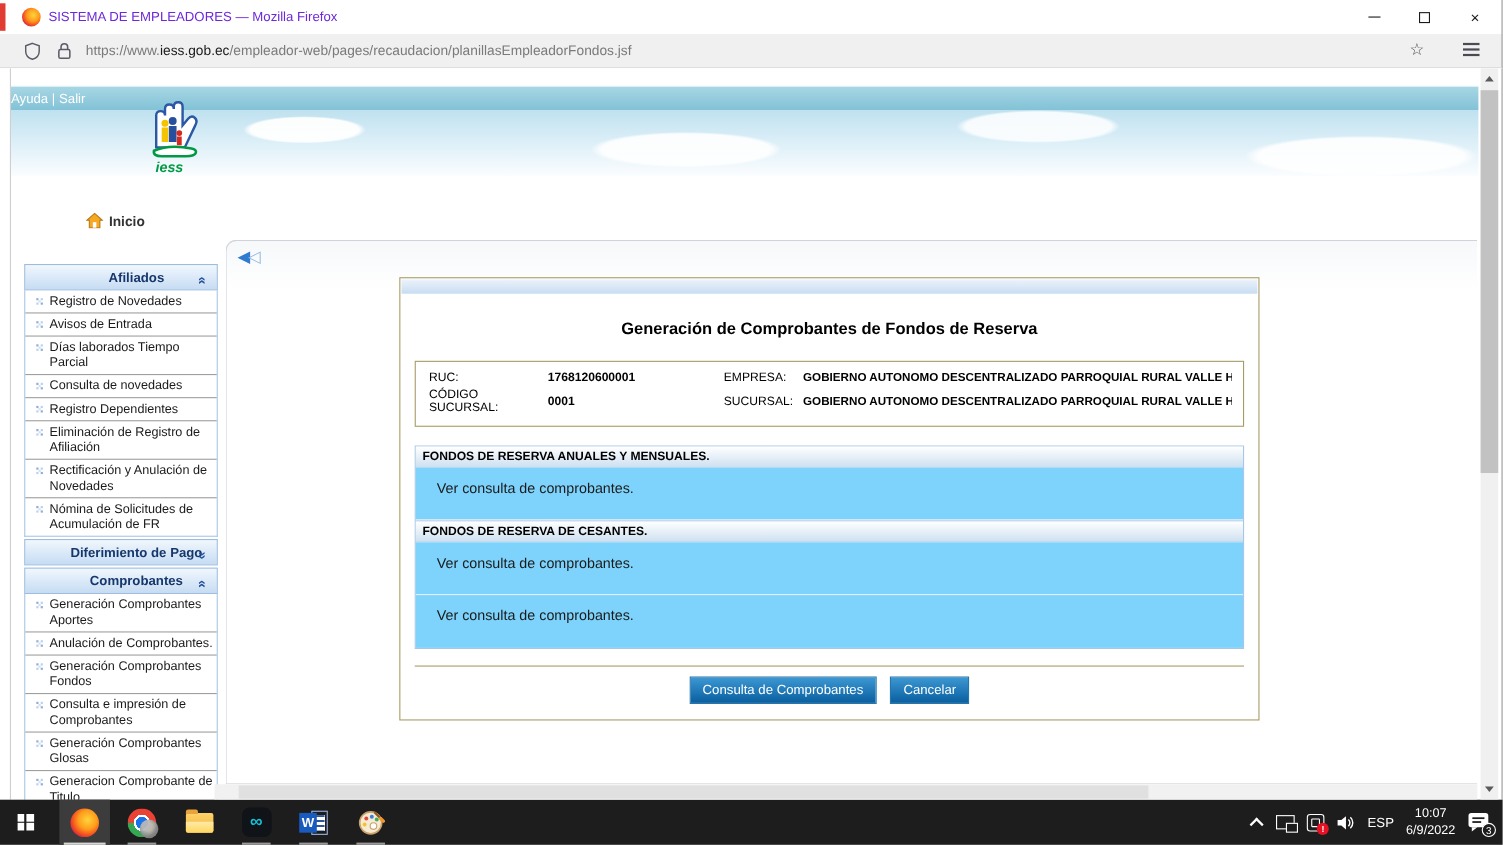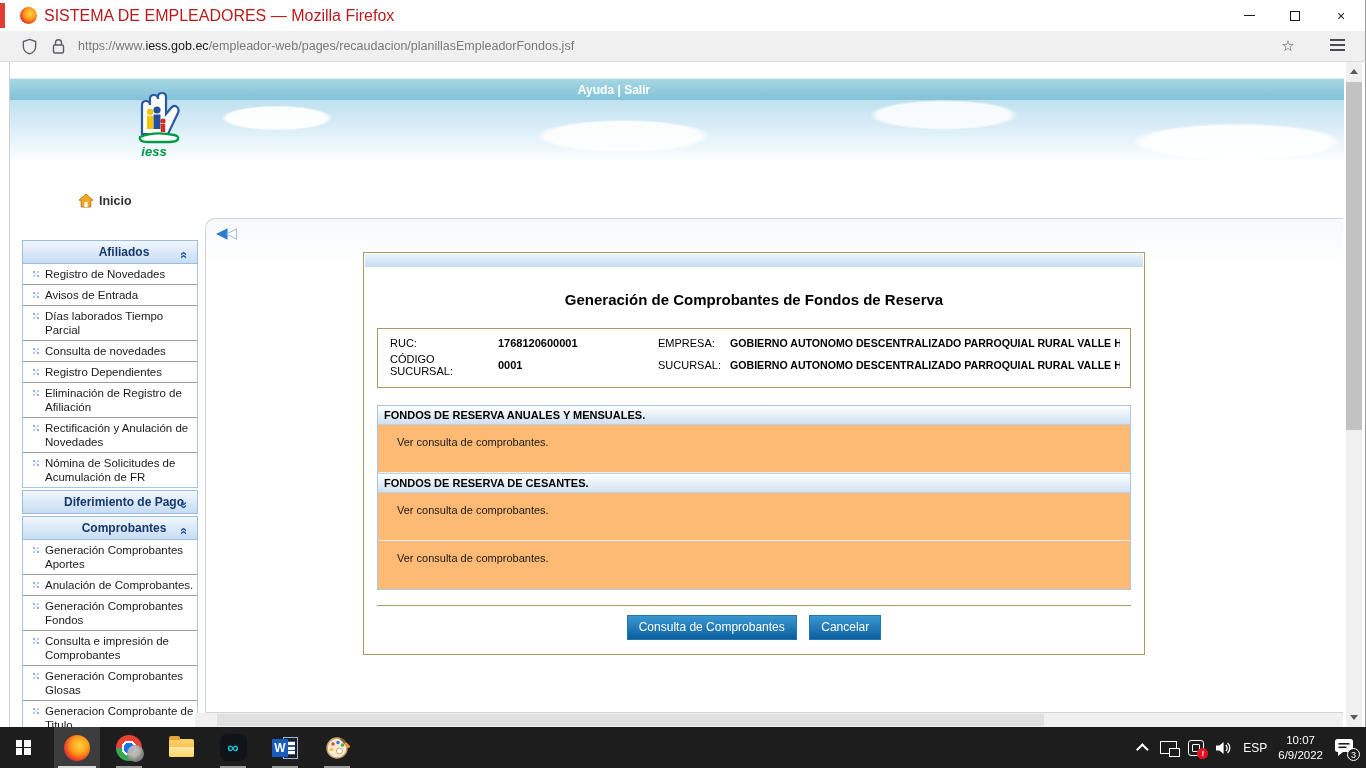--- a/index.html
+++ b/index.html
@@ -3,41 +3,41 @@
 <meta charset="utf-8">
 <style>
   * { margin:0; padding:0; box-sizing:border-box; }
   html,body { width:1366px; height:768px; overflow:hidden; font-family:"Liberation Sans",sans-serif; background:#fff; }
 
   
   #titlebar { position:absolute; left:0; top:0; width:1366px; height:31px; background:#ffffff; border-right:1px solid #9a9a9a; }
   #red-sliver { position:absolute; left:0; top:3px; width:5px; height:25px; background:#e03c31; }
   .ff-ball { border-radius:50%; background:radial-gradient(circle at 60% 40%, #ffd43b 0%, #ff9d1c 38%, #f4511e 62%, #c2185b 82%, #7b1fa2 100%); }
   #tb-fficon { position:absolute; left:20px; top:7px; width:17px; height:17px; }
-  #win-title { position:absolute; left:44px; top:0; height:31px; line-height:31px; font-size:16px; color:#b91c1c; }
+  #win-title { position:absolute; left:44px; top:0; height:31px; line-height:31px; font-size:12px; color:#6d28d9; }
   #win-controls { position:absolute; right:1px; top:0; height:31px; display:flex; }
   .wc { width:46px; height:31px; display:flex; align-items:center; justify-content:center; color:#1a1a1a; font-size:14px; }
   .min-glyph { width:11px; height:0; border-bottom:1px solid #1a1a1a; display:block; }
   .max-glyph { width:10px; height:10px; border:1px solid #1a1a1a; display:block; }
 
   
   #urlbar { position:absolute; left:0; top:31px; width:1366px; height:31px; background:#f0f0f1; border-bottom:1px solid #dcdcdc; border-right:1px solid #9a9a9a; }
   #urlbar svg { position:absolute; top:7px; }
   #url-text { position:absolute; left:78px; top:0; height:30px; line-height:30px; font-size:12.5px; color:#7a7a7a; white-space:nowrap; }
   #url-text .dom { color:#1a1a1a; }
   #star-btn { position:absolute; right:62px; top:0; width:30px; height:30px; text-align:center; line-height:30px; font-size:15px; color:#4a4a52; }
   #menu-btn { position:absolute; right:20px; top:13px; width:15px; height:2px; background:#4a4a52; box-shadow:0 5px #4a4a52, 0 -5px #4a4a52; }
 
   
   #viewport { position:absolute; left:0; top:62px; width:1366px; height:665px; background:#ffffff; overflow:hidden; border-right:1px solid #9a9a9a; }
   #page-edge { position:absolute; left:9px; top:0; bottom:0; width:1px; background:#cfcfcf; }
 
   #topbar { position:absolute; left:10px; top:16px; width:1334px; height:22px;
     background:linear-gradient(180deg,#a7d6e3,#82c2d7); border-top:1px solid #d8eef5;
-    color:#fff; font-weight:bold; font-size:12px; text-align:center; line-height:22px; padding-right:135px;padding-left:9px; }
+    color:#fff; font-weight:normal; font-size:12px; text-align:left; line-height:22px; padding-right:135px; }
   #topbar a { color:#fff; text-decoration:none; }
 
   #sky { position:absolute; left:10px; top:38px; width:1334px; height:60px;
     background:
       radial-gradient(ellipse 90px 20px at 20% 30%, rgba(255,255,255,.95) 0 55%, rgba(255,255,255,0) 62%),
       radial-gradient(ellipse 140px 26px at 46% 60%, rgba(255,255,255,.9) 0 55%, rgba(255,255,255,0) 62%),
       radial-gradient(ellipse 120px 24px at 70% 25%, rgba(255,255,255,.85) 0 55%, rgba(255,255,255,0) 62%),
       radial-gradient(ellipse 170px 30px at 92% 70%, rgba(255,255,255,.9) 0 55%, rgba(255,255,255,0) 62%),
       linear-gradient(180deg,#bfe1ef 0%,#daeef7 45%,#fbfdff 100%); }
   #iess-logo { position:absolute; left:112px; top:22px; z-index:4; }
@@ -75,21 +75,21 @@
   #dtitle { margin-top:24px; text-align:center; font-weight:bold; font-size:15px; color:#000; }
   #infobox { margin:20px 13px 0; border:1px solid #a79d64; padding:8px 10px 10px 12px;
     display:grid; grid-template-columns:108px 160px 72px 1fr; row-gap:4px; font-size:11px; align-items:center; }
   #infobox .val { font-weight:bold; }
   #infobox .co  { font-weight:bold; font-size:10.6px; white-space:nowrap; overflow:hidden; }
   #sections { margin:17px 13px 0; border:1px solid #a9c7e5; }
   .sec-h { padding:3px 0 3px 6px; font-weight:bold; font-size:11px; color:#000;
     background:linear-gradient(180deg,#ffffff,#cfe1f1); border-bottom:1px solid #bcd2ea; }
   .sec-h + .sec-b { border-bottom:1px solid #e8eef5; }
   .sec:not(:first-child) .sec-h { border-top:1px solid #bcd2ea; }
-  .sec-b { height:48px; padding:11px 0 0 19px; font-size:11px; color:#1a1a1a; background:#fdba74; }
+  .sec-b { height:48px; padding:11px 0 0 19px; font-size:13px; color:#1a1a1a; background:#7dd3fc; }
   #dfooter { margin:15px 13px 0; border-top:1px solid #a79d64; text-align:center; padding-top:9px; }
   .btn { display:inline-block; margin:0 4px; padding:4px 11px 5px; color:#fff; font-size:12px;
     background:linear-gradient(180deg,#3b97d2,#0a5f9f); border:1px solid #2775aa; cursor:pointer; }
 
   
   #vscroll { position:absolute; right:3px; top:0; bottom:0; width:16px; background:#f0f0f0; z-index:6; }
   #vthumb { position:absolute; left:0; top:20px; width:16px; height:348px; background:#c2c2c2; }
   .sb-arrow { position:absolute; left:4px; width:0; height:0; border-left:4px solid transparent; border-right:4px solid transparent; }
   #v-up { top:7px; border-bottom:5px solid #5a5a5a; }
   #v-dn { bottom:7px; border-top:5px solid #5a5a5a; }

